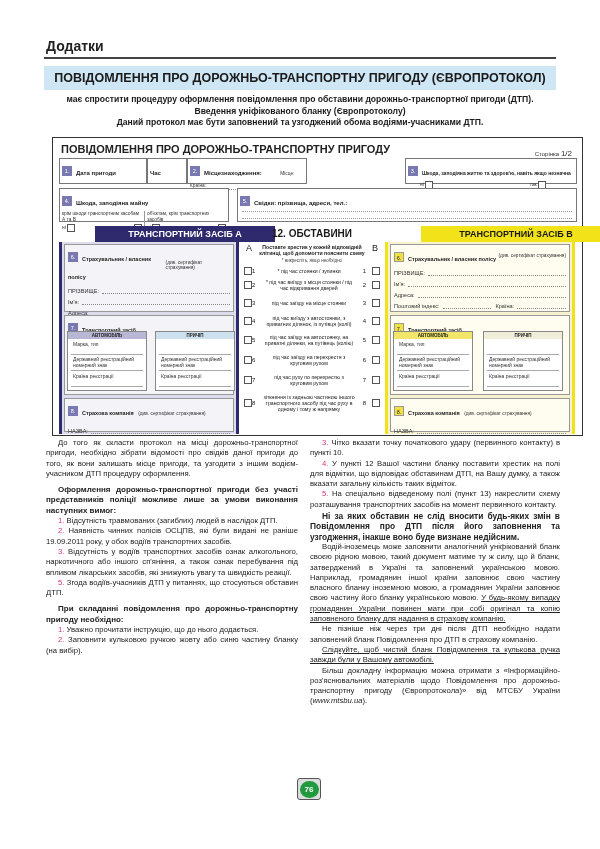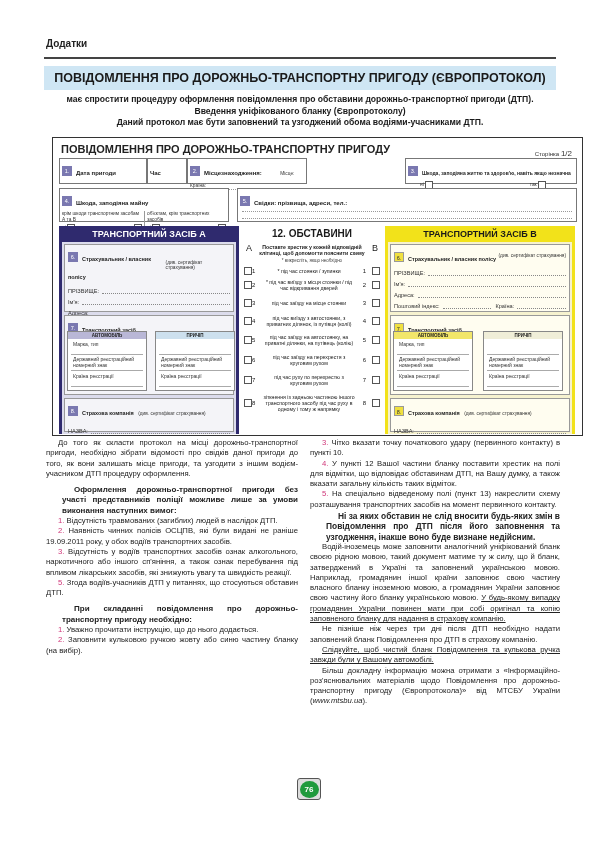--- a/index.html
+++ b/index.html
@@ -1,35 +1,35 @@
 <!DOCTYPE html>
 <html><head>
 <meta charset="utf-8">
 <style>
   * { box-sizing: border-box; margin: 0; padding: 0; }
   body { width: 600px; height: 849px; background: #ffffff; font-family: "Liberation Sans", sans-serif; color: #1a1a1a; position: relative; overflow: hidden; }
-  .section-title { position: absolute; left: 46px; top: 38px; font-size: 10px; font-weight: bold; color: #222; }
+  .section-title { position: absolute; left: 46px; top: 38px; font-size: 14px; font-weight: bold; color: #222; }
   .section-rule { position: absolute; left: 44px; top: 57px; width: 512px; height: 2px; background: #444; }
   .banner { position: absolute; left: 44px; top: 66px; width: 512px; height: 24px; background: #cfe6f4; display: flex; align-items: center; justify-content: center; font-size: 12.5px; font-weight: bold; color: #1a1a1a; }
   .intro { position: absolute; left: 44px; top: 94px; width: 512px; text-align: center; font-size: 8.6px; font-weight: bold; line-height: 11.5px; }
 
   
   .form { position: absolute; left: 52px; top: 137px; width: 531px; height: 299px; border: 1.5px solid #333; background: #fff; }
   .form-title { position: absolute; left: 8px; top: 5px; font-size: 11px; font-weight: bold; color: #222; }
   .page-num { position: absolute; right: 10px; top: 11px; font-size: 6px; color: #333; }
   .page-num b { font-size: 8px; font-weight: normal; margin-top: 48px; }
   .fbox { position: absolute; border: 1px solid #777; background: #fff; }
   .num { display: inline-block; width: 10px; height: 10px; background: #7a78b0; color: #fff; font-size: 5.5px; text-align: center; line-height: 10px; margin-right: 4px; vertical-align: middle; }
   .num.yellow { background: #f0e040; color: #333; border: 1px solid #999; }
   .flabel { font-size: 6px; font-weight: bold; color: #222; }
   .tiny { font-size: 4.8px; color: #333; line-height: 5.5px; }
   .chk { display: inline-block; width: 8px; height: 8px; border: 1px solid #555; background: #fff; vertical-align: middle; }
   .dots { border-bottom: 1px dotted #999; }
 
-  .col-head { position: absolute; height: 16px; display: flex; align-items: center; justify-content: center; font-size: 9px; font-weight: bold; }
+  .col-head { position: absolute; height: 16px; display: flex; align-items: center; justify-content: center; font-size: 9px; font-weight: bold; margin-left: 36px; }
   .colA-head { left: 6px; top: 88px; width: 180px; background: #2f2a6e; color: #fff; }
   .colB-head { left: 332px; top: 88px; width: 190px; background: #f2e21a; color: #1a1a1a; }
   .colA { position: absolute; left: 6px; top: 104px; width: 180px; height: 192px; background: #dcdcec; border-left: 3px solid #2f2a6e; border-right: 3px solid #2f2a6e; }
   .colB { position: absolute; left: 332px; top: 104px; width: 190px; height: 192px; background: #f6f2cf; border-left: 3px solid #f2e21a; border-right: 3px solid #f2e21a; }
   .sub { position: absolute; left: 2px; right: 2px; background: #f4f4f8; border: 1px solid #999; padding: 2px 3px; }
   .colB .sub { background: #fffdf0; }
   .sub-row { font-size: 5.6px; color: #333; height: 11px; display: flex; align-items: flex-end; }
   .sub-row .line { flex: 1; border-bottom: 1px dotted #888; margin-left: 3px; height: 6px; }
   .veh { position: absolute; top: 15px; width: 80px; height: 60px; border: 1px solid #888; background: #fff; }
   .veh-head { height: 7px; font-size: 4.5px; text-align: center; line-height: 7px; font-weight: bold; }
@@ -45,21 +45,21 @@
   .center-sub .ab { font-size: 9px; font-weight: normal; width: 10px; line-height: 9px; }
   .center-note { font-size: 4.5px; text-align: center; margin: 2px 0 3px; color: #444; }
   .circ { display: flex; align-items: center; font-size: 5.2px; line-height: 6px; margin: 0 3px; }
   .circ .n { width: 9px; text-align: left; font-size: 6px; }
   .circ .txt { flex: 1; text-align: center; padding: 0 2px; }
   .circ .n2 { width: 9px; text-align: right; font-size: 6px; margin-right: 6px; }
 
   
   .col-text { position: absolute; font-size: 7.7px; line-height: 10.3px; color: #222; text-align: justify; }
   .col-text p { text-indent: 12px; }
-  .col-text p.b { font-weight: bold; font-size: 8px; margin-top: 6px; margin-left: 16px; }
+  .col-text p.b { font-weight: bold; font-size: 8px; margin-top: 6px; }
   .col-text .pink { color: #d0387a; }
   .col-text .u { text-decoration: underline; }
   .col-text .i { font-style: italic; }
   .left-text { left: 46px; top: 438px; width: 252px; }
   .right-text { left: 310px; top: 438px; width: 250px; }
 
   .page-badge { position: absolute; left: 297px; top: 778px; width: 24px; height: 22px; border: 1.5px solid #555; border-radius: 3px; background: #ddd; display: flex; align-items: center; justify-content: center; }
   .page-badge span { width: 19px; height: 17px; border-radius: 50%; background: #1f9a3c; color: #fff; font-size: 8px; font-weight: bold; display: flex; align-items: center; justify-content: center; }
 </style>
 </head>

